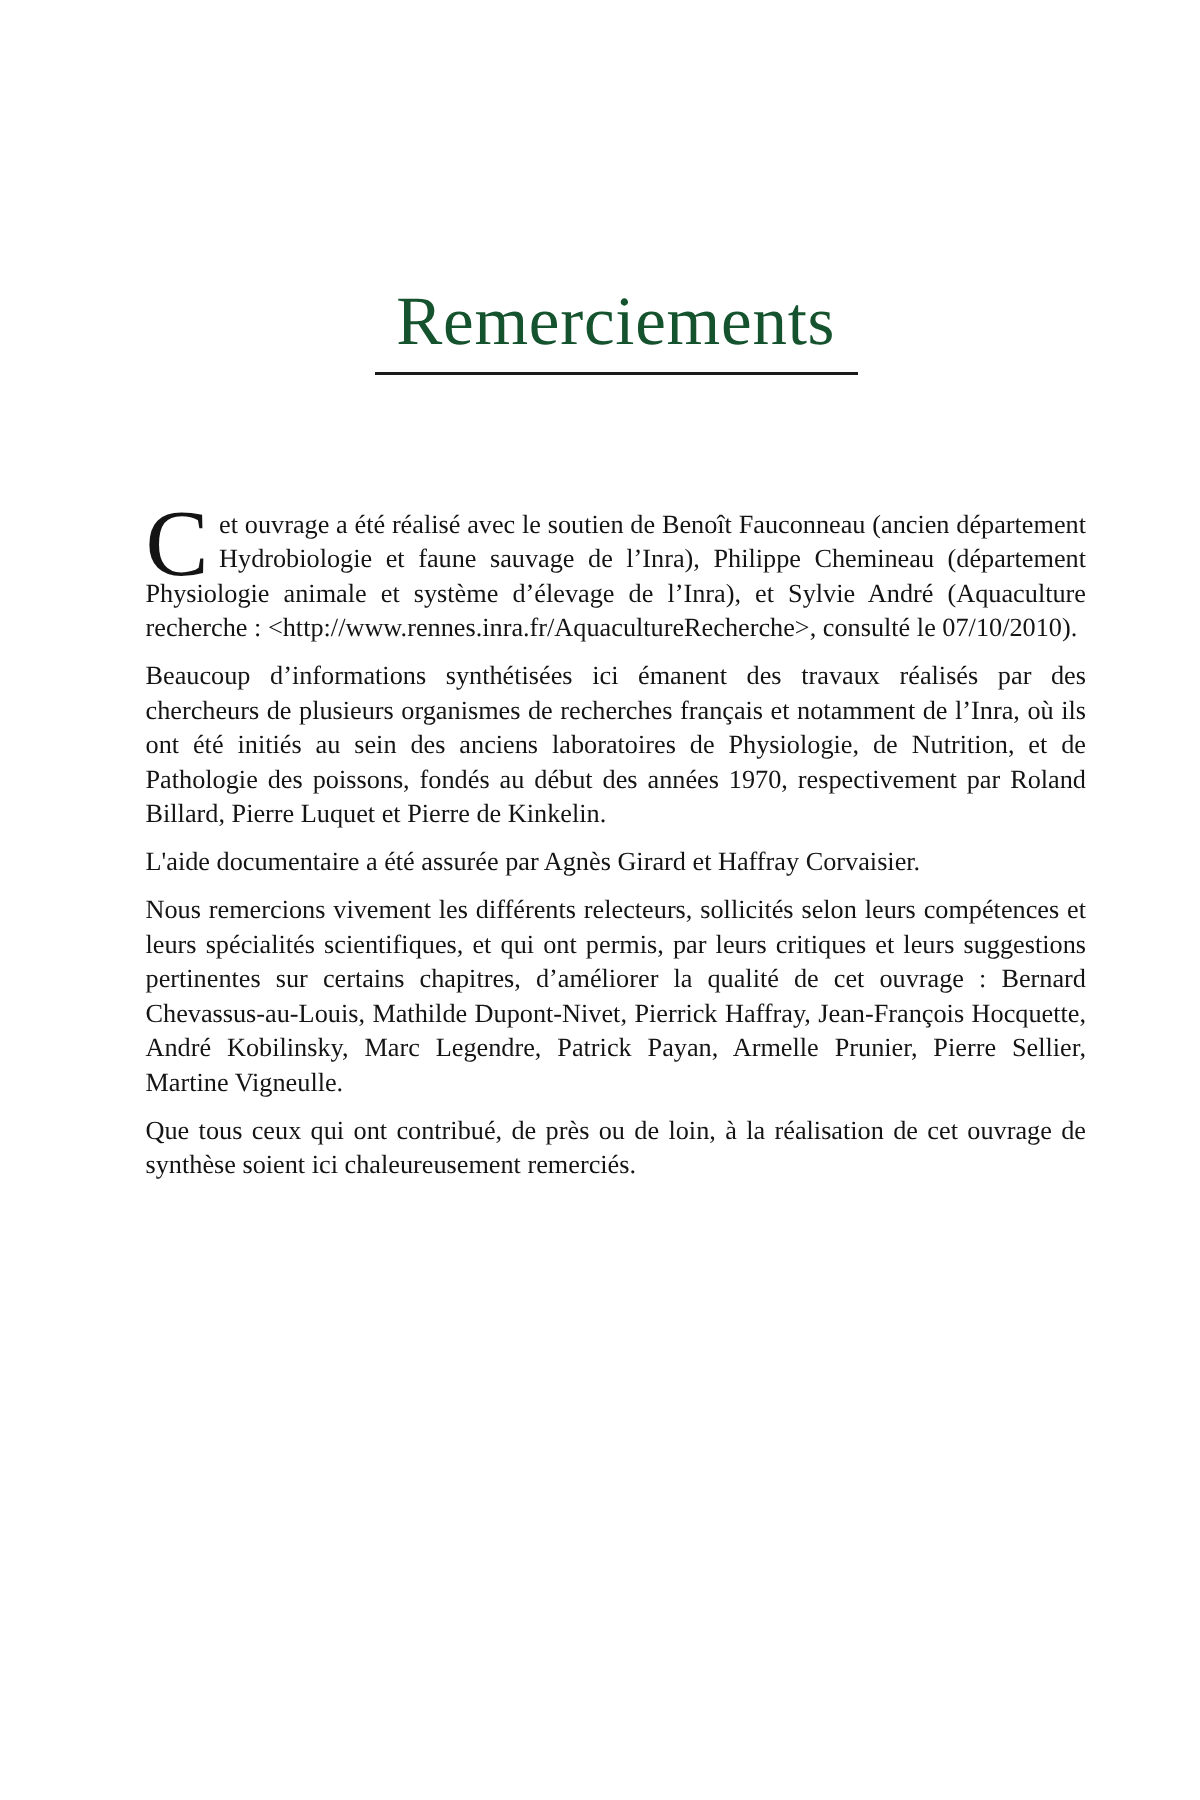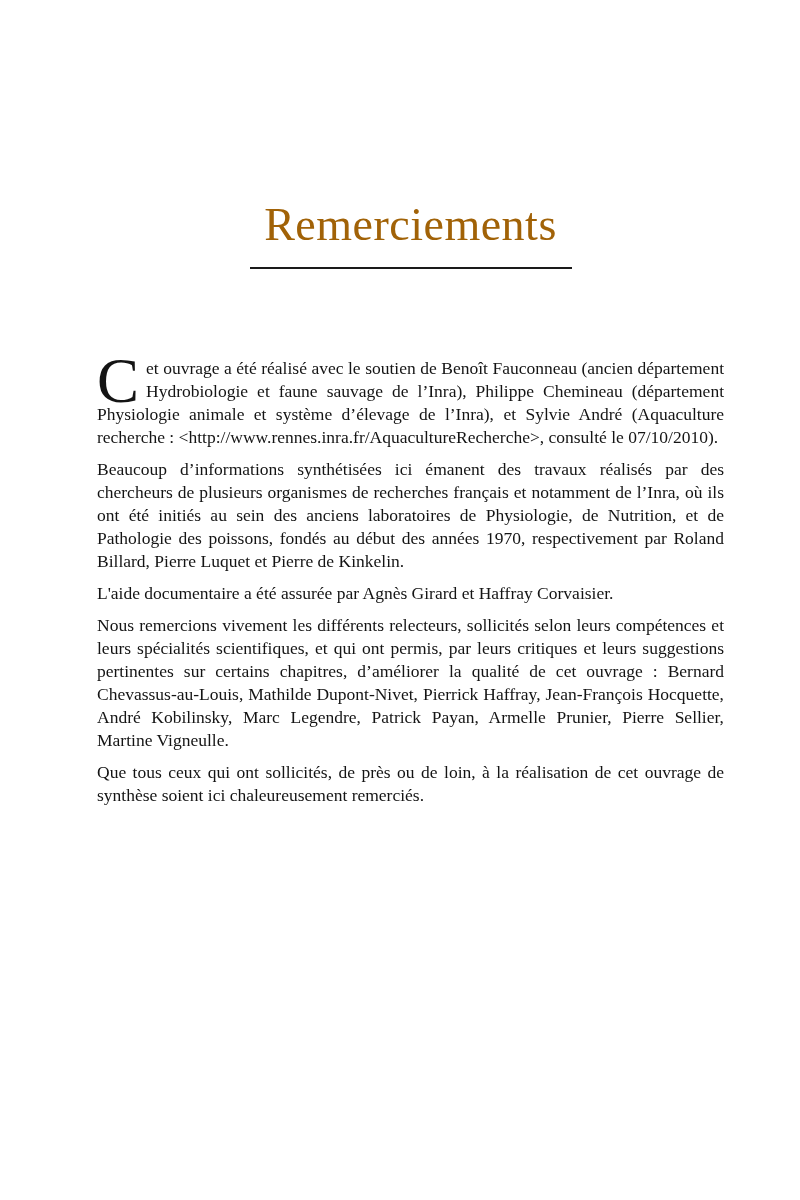--- a/index.html
+++ b/index.html
@@ -22,27 +22,27 @@
     background: #ffffff;
   }
   .textblock {
     margin-left: 97px;
     width: 627px;
   }
   header.title-area {
     padding-top: 184px;
   }
   h1.page-title {
-    margin: 15px;
+    margin: 4px;
     font-size: 46px;
     font-weight: normal;
     line-height: 1.15;
     text-align: center;
     letter-spacing: 0.5px;
-    color: #a16207;
+    color: #14532d;
   }
   .title-rule {
     width: 322px;
     height: 0;
     border-top: 2px solid #1a1a1a;
     margin: 7px auto 0 auto;
   }
   main.body-text {
     margin-top: 88px;
     font-size: 17.5px;
@@ -80,17 +80,17 @@
     <p>
       <span class="dropcap">C</span><span>et ouvrage a été réalisé avec le soutien de Benoît Fauconneau (ancien département Hydrobiologie et faune sauvage de l’Inra), Philippe Chemineau (département Physiologie animale et système d’élevage de l’Inra), et Sylvie André (Aquaculture recherche : &lt;http://www.rennes.inra.fr/AquacultureRecherche&gt;, consulté le 07/10/2010).</span>
     </p>
 
     <p>Beaucoup d’informations synthétisées ici émanent des travaux réalisés par des chercheurs de plusieurs organismes de recherches français et notamment de l’Inra, où ils ont été initiés au sein des anciens laboratoires de Physiologie, de Nutrition, et de Pathologie des poissons, fondés au début des années 1970, respectivement par Roland Billard, Pierre Luquet et Pierre de Kinkelin.</p>
 
     <p>L'aide documentaire a été assurée par Agnès Girard et Haffray Corvaisier.</p>
 
     <p>Nous remercions vivement les différents relecteurs, sollicités selon leurs compétences et leurs spécialités scientifiques, et qui ont permis, par leurs critiques et leurs suggestions pertinentes sur certains chapitres, d’améliorer la qualité de cet ouvrage : Bernard Chevassus-au-Louis, Mathilde Dupont-Nivet, Pierrick Haffray, Jean-François Hocquette, André Kobilinsky, Marc Legendre, Patrick Payan, Armelle Prunier, Pierre Sellier, Martine Vigneulle.</p>
 
-    <p>Que tous ceux qui ont sollicités, de près ou de loin, à la réalisation de cet ouvrage de synthèse soient ici chaleureusement remerciés.</p>
+    <p>Que tous ceux qui ont contribué, de près ou de loin, à la réalisation de cet ouvrage de synthèse soient ici chaleureusement remerciés.</p>
 
   </main>
 
 </div>
 
 </body></html>

